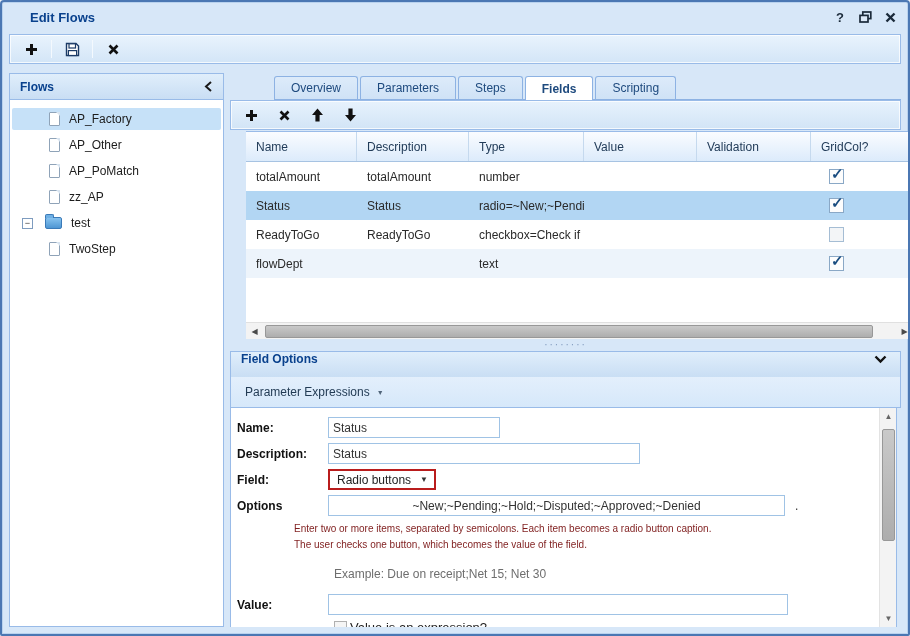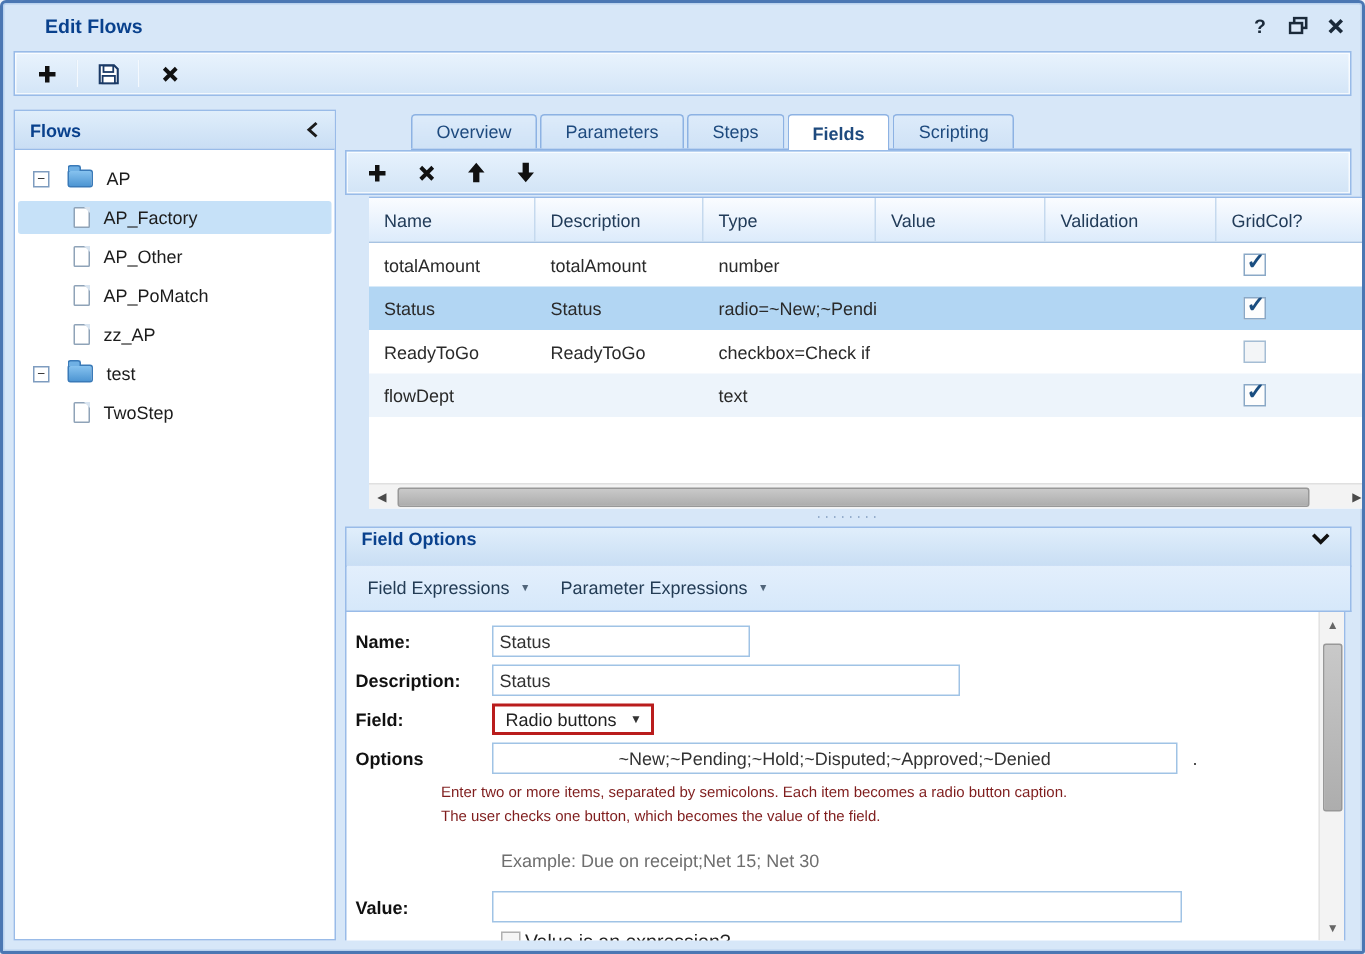--- a/index.html
+++ b/index.html
@@ -171,25 +171,20 @@
     <div class="panel-header">
       <span>Flows</span>
       <span class="spacer"></span>
       <span class="tool">
           <svg width="8" height="11" viewBox="0 0 8 11">
             <path d="M7 1 L2 5.5 L7 10" fill="none" stroke="#1b1b1b" stroke-width="2"></path>
           </svg>
         </span>
     </div>
     <div class="tree" id="tree">
-        <div class="tree-row folder-row">
-    <span class="expander"></span>
-    <span class="folder-icon"></span>
-    <span class="tree-label">AP</span>
-  </div>
         <div class="tree-row file-row selected">
     <span class="file-icon"></span>
     <span class="tree-label">AP_Factory</span>
   </div>
         <div class="tree-row file-row">
     <span class="file-icon"></span>
     <span class="tree-label">AP_Other</span>
   </div>
         <div class="tree-row file-row">
     <span class="file-icon"></span>
@@ -319,24 +314,20 @@
     <span class="spacer"></span>
     <span class="tool">
         <svg width="13" height="9" viewBox="0 0 13 9">
           <path d="M1.5 1.5 L6.5 6.5 L11.5 1.5" fill="none" stroke="#111" stroke-width="2.4"></path>
         </svg>
       </span>
   </div>
 
   <div class="menubar" id="menubar">
       <div class="menu-item">
-    <span>Field Expressions</span>
-    <span class="menu-arrow">▼</span>
-  </div>
-      <div class="menu-item">
     <span>Parameter Expressions</span>
     <span class="menu-arrow">▼</span>
   </div>
     </div>
 
   <div class="form-panel">
     <div class="form-content">
       <div class="frow">
         <span class="flabel">Name:</span>
         <input class="tinput in-name" value="Status" style="">

